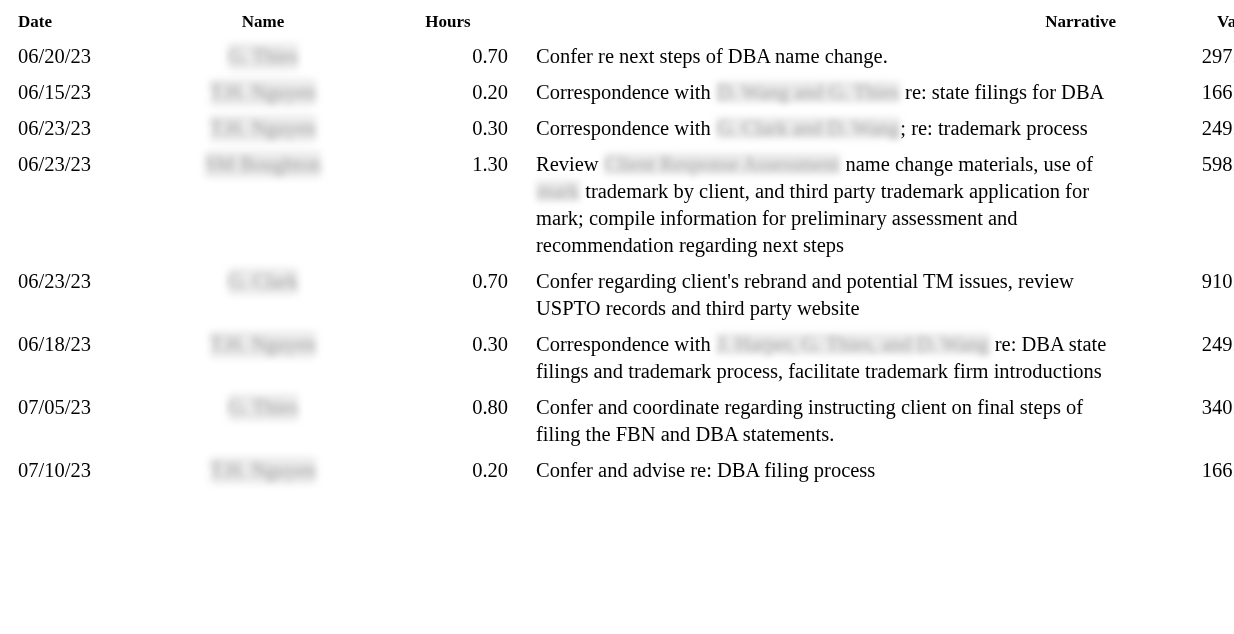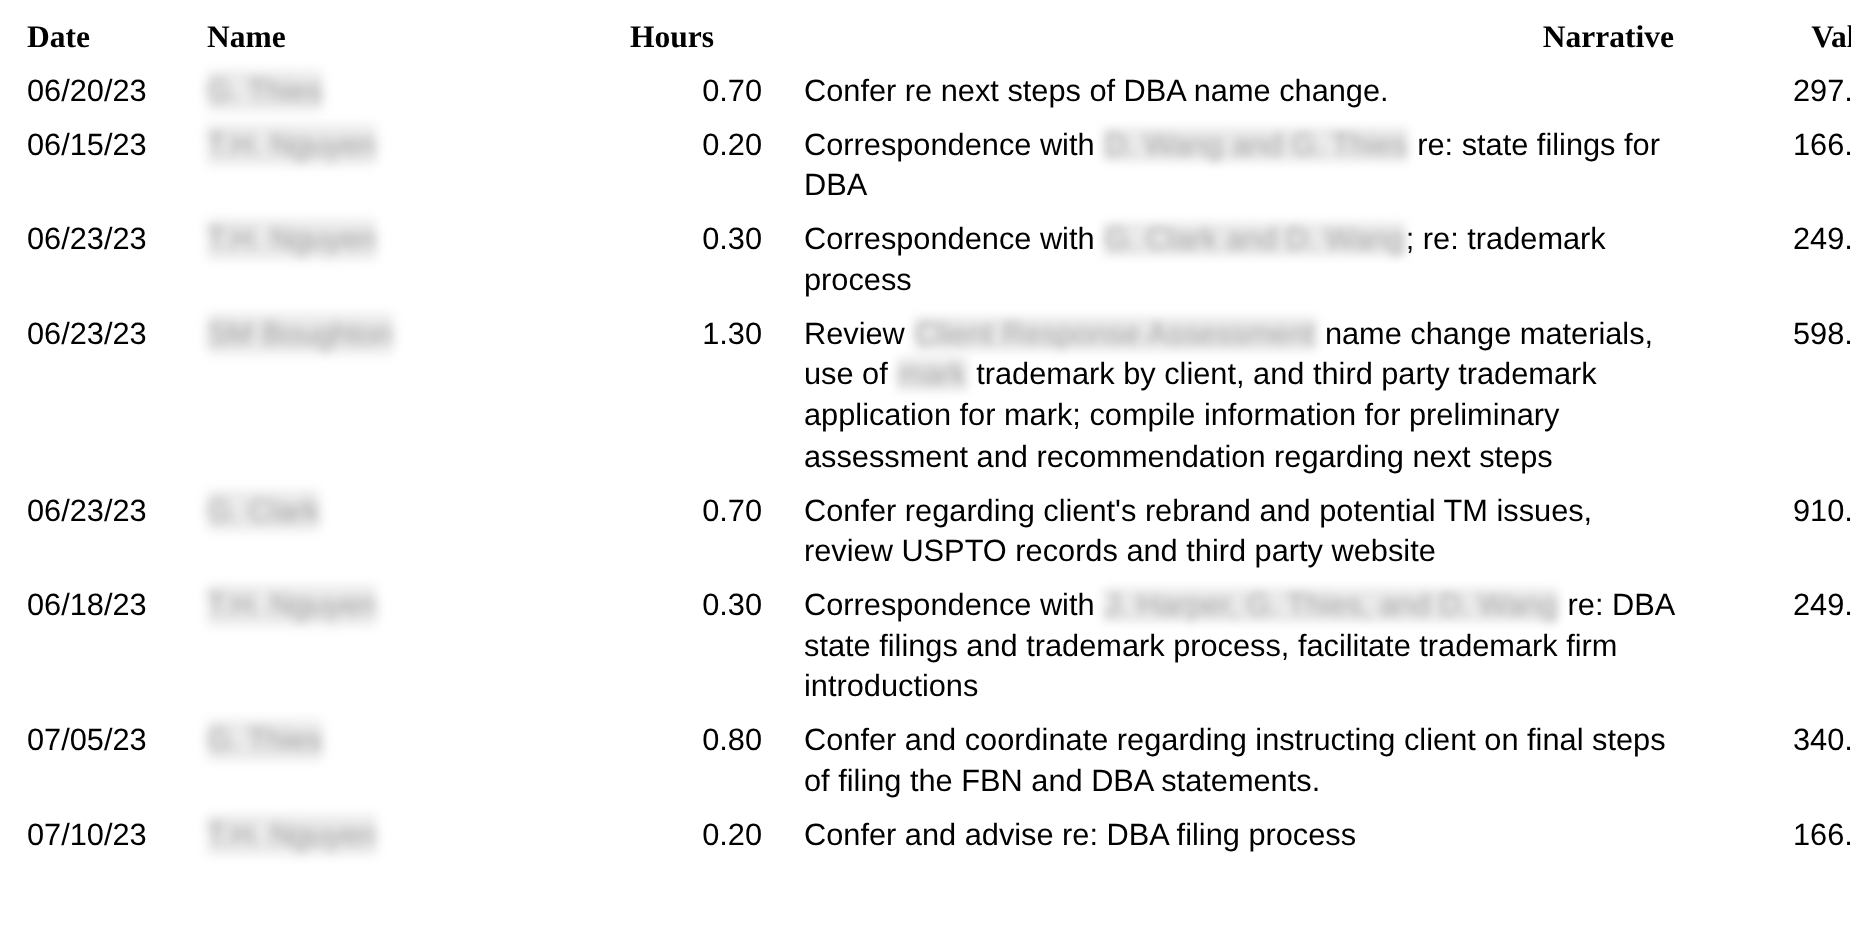--- a/index.html
+++ b/index.html
@@ -22,36 +22,36 @@
     padding: 0;
   }
   table.billing {
     border-collapse: collapse;
     width: 1212px;
     margin-left: 18px;
     margin-top: 12px;
     table-layout: fixed;
   }
   table.billing th {
-    font-size: 21px;
+    font-size: 17px;
     font-weight: bold;
     font-family: "Liberation Serif", serif;
     padding: 0 0 11px 0;
     vertical-align: top;
     line-height: 1.15;
   }
   table.billing td {
     font-size: 20.5px;
-    font-family: Liberation Sans, sans-serif;
+    font-family: Liberation Serif, serif;
     padding: 0 0 9px 0;
     vertical-align: top;
     line-height: 1.32;
   }
   .col-date   { width: 120px; text-align: left; }
-  .col-name   { width: 250px; text-align: left; }
+  .col-name   { width: 250px; text-align: center; }
   .col-hours  { width: 120px; text-align: right; padding-right: 6px !important; }
   .col-narr   { width: 580px; text-align: left; padding-left: 22px !important; }
   .col-value  { width: 142px; text-align: right; }
 
   th.col-hours { text-align: center; }
   th.col-value { text-align: right; }
   th.col-narr  { text-align: right; }
 
   
   .redact {

